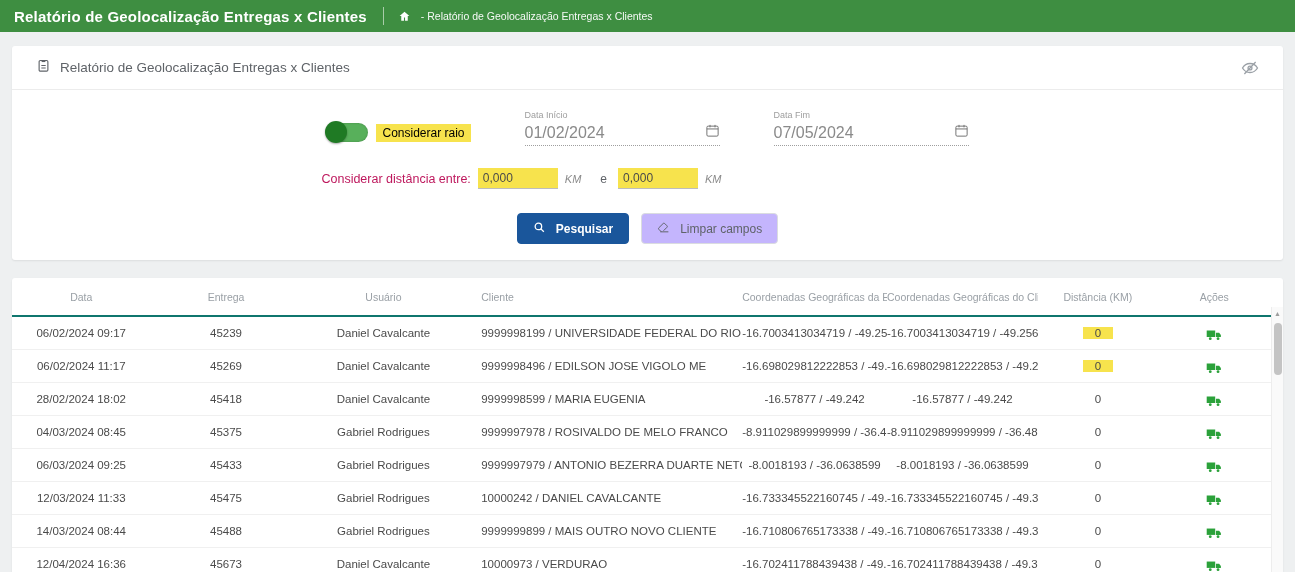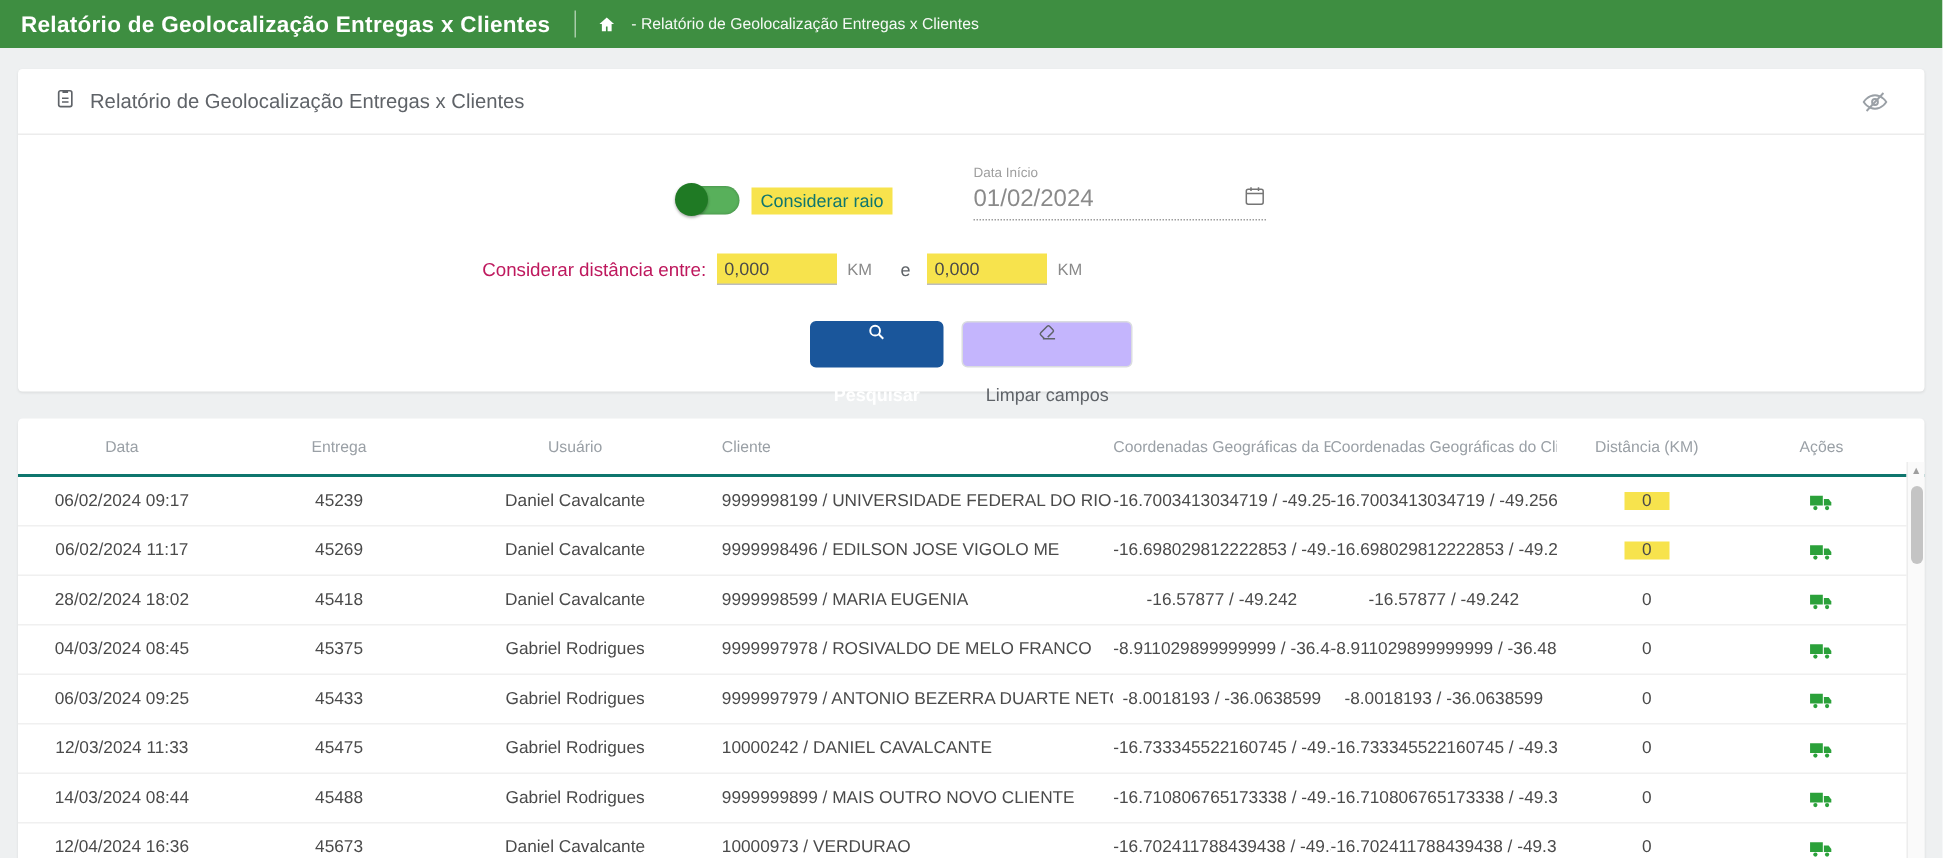--- a/index.html
+++ b/index.html
@@ -20,35 +20,35 @@
   .card-title-row { display:flex; align-items:center; height:44px; padding:0 24px; border-bottom:1px solid #ececec; }
   .card-title-row .ttl { font-size:13.5px; color:#5f6368; margin-left:9px; }
   .card-title-row .spacer { flex:1; }
   .eye-btn { cursor:pointer; display:flex; align-items:center; }
 
   .filters { padding:12px 0 16px; }
   .frow1 { display:flex; align-items:flex-end; justify-content:center; gap:54px; margin-top:8px; }
   .toggle-wrap { display:flex; align-items:center; gap:8px; cursor:pointer; margin-bottom:4px; }
   .toggle { width:42px; height:19px; border-radius:10px; background:#58b05b; position:relative; box-shadow:inset 0 0 2px rgba(0,0,0,.25); }
   .toggle .knob { position:absolute; left:-1px; top:-2px; width:22px; height:22px; border-radius:50%; background:#1f7a24; box-shadow:0 1px 2px rgba(0,0,0,.35); }
-  .hl-label { background:#f7e34d; color:#0f766e; font-size:12px; padding:2px 6px; }
+  .hl-label { background:#f7e34d; color:#000000; font-size:12px; padding:2px 6px; }
 
   .date-field { width:195px; border-bottom:1px dotted #9e9e9e; padding-bottom:3px; cursor:pointer; }
   .date-field .flabel { display:block; font-size:9px; color:#9e9e9e; margin-bottom:3px; }
   .date-field .fval-row { display:flex; align-items:center; justify-content:space-between; }
   .date-field .fval { font-size:16px; color:#8a8a8a; }
 
   .frow2 { display:flex; align-items:center; justify-content:center; gap:7px; margin-top:22px; position:relative; left:-122px; }
   .frow2 .dlabel { font-size:12.5px; color:#be185d; }
   .dist-input { width:80px; border:none; border-bottom:1px solid #bdbdbd; background:#f7e34d; font-size:12px; color:#4a4a4a; padding:3px 5px; font-family:"Liberation Sans",sans-serif; outline:none; }
-  .unit { font-size:11px; color:#8a8a8a; margin-right:8px; }
+  .unit { font-size:11px; color:#8a8a8a; margin-right:8px;font-style:italic; }
   .conj { font-size:12px; color:#5f6368; margin:0 4px; }
 
   .frow3 { display:flex; align-items:center; justify-content:center; gap:12px; margin-top:24px; }
-  .btn { display:flex; align-items:center; gap:25px; height:31px; padding:0 15px; border-radius:4px; font-size:12px; cursor:pointer; font-family:"Liberation Sans",sans-serif;flex-direction:column; }
+  .btn { display:flex; align-items:center; gap:10px; height:31px; padding:0 15px; border-radius:4px; font-size:12px; cursor:pointer; font-family:"Liberation Sans",sans-serif; }
   .btn-primary { background:#1a569b; border:1px solid #1a569b; color:#fff; font-weight:bold; }
   .btn-outline { background:#c4b5fd; border:1px solid #dadce0; color:#5f6368; }
 
   
   .table-card { margin-top:18px; height:324px; position:relative; overflow:hidden; }
   .thead-row { display:flex; align-items:center; height:39px; border-bottom:2px solid #0f766e; padding-right:12px; }
   .th { font-size:10.5px; color:#9aa0a6; text-align:center; overflow:hidden; white-space:nowrap; }
   .tr { display:flex; align-items:center; height:33px; border-bottom:1px solid #f0f0f0; padding-right:12px; }
   .td { font-size:11.5px; color:#4a4a4a; text-align:center; overflow:hidden; white-space:nowrap; }
   .c0{width:11%;} .c1{width:12%;} .c2{width:13%;} .c3{width:22%; text-align:left; padding-left:16px;}
@@ -110,20 +110,32 @@
           <span class="fval">01/02/2024</span>
           <span>
             <svg viewBox="0 0 24 24" width="15" height="15" fill="none" stroke="#757575" stroke-width="1.6">
                 <rect x="3" y="5" width="18" height="16" rx="2"></rect>
                 <path d="M3 9.5h18M8 3v4M16 3v4"></path>
               </svg>
           </span>
         </span>
       </div>
 
+      <div class="date-field">
+        <span class="flabel">Data Fim</span>
+        <span class="fval-row">
+          <span class="fval">07/05/2024</span>
+          <span>
+            <svg viewBox="0 0 24 24" width="15" height="15" fill="none" stroke="#757575" stroke-width="1.6">
+                <rect x="3" y="5" width="18" height="16" rx="2"></rect>
+                <path d="M3 9.5h18M8 3v4M16 3v4"></path>
+              </svg>
+          </span>
+        </span>
+      </div>
     </div>
 
     <div class="frow2">
       <span class="dlabel">Considerar distância entre:</span>
       <input class="dist-input" value="0,000" style="">
       <span class="unit">KM</span>
       <span class="conj">e</span>
       <input class="dist-input" value="0,000" style="">
       <span class="unit">KM</span>
     </div>

